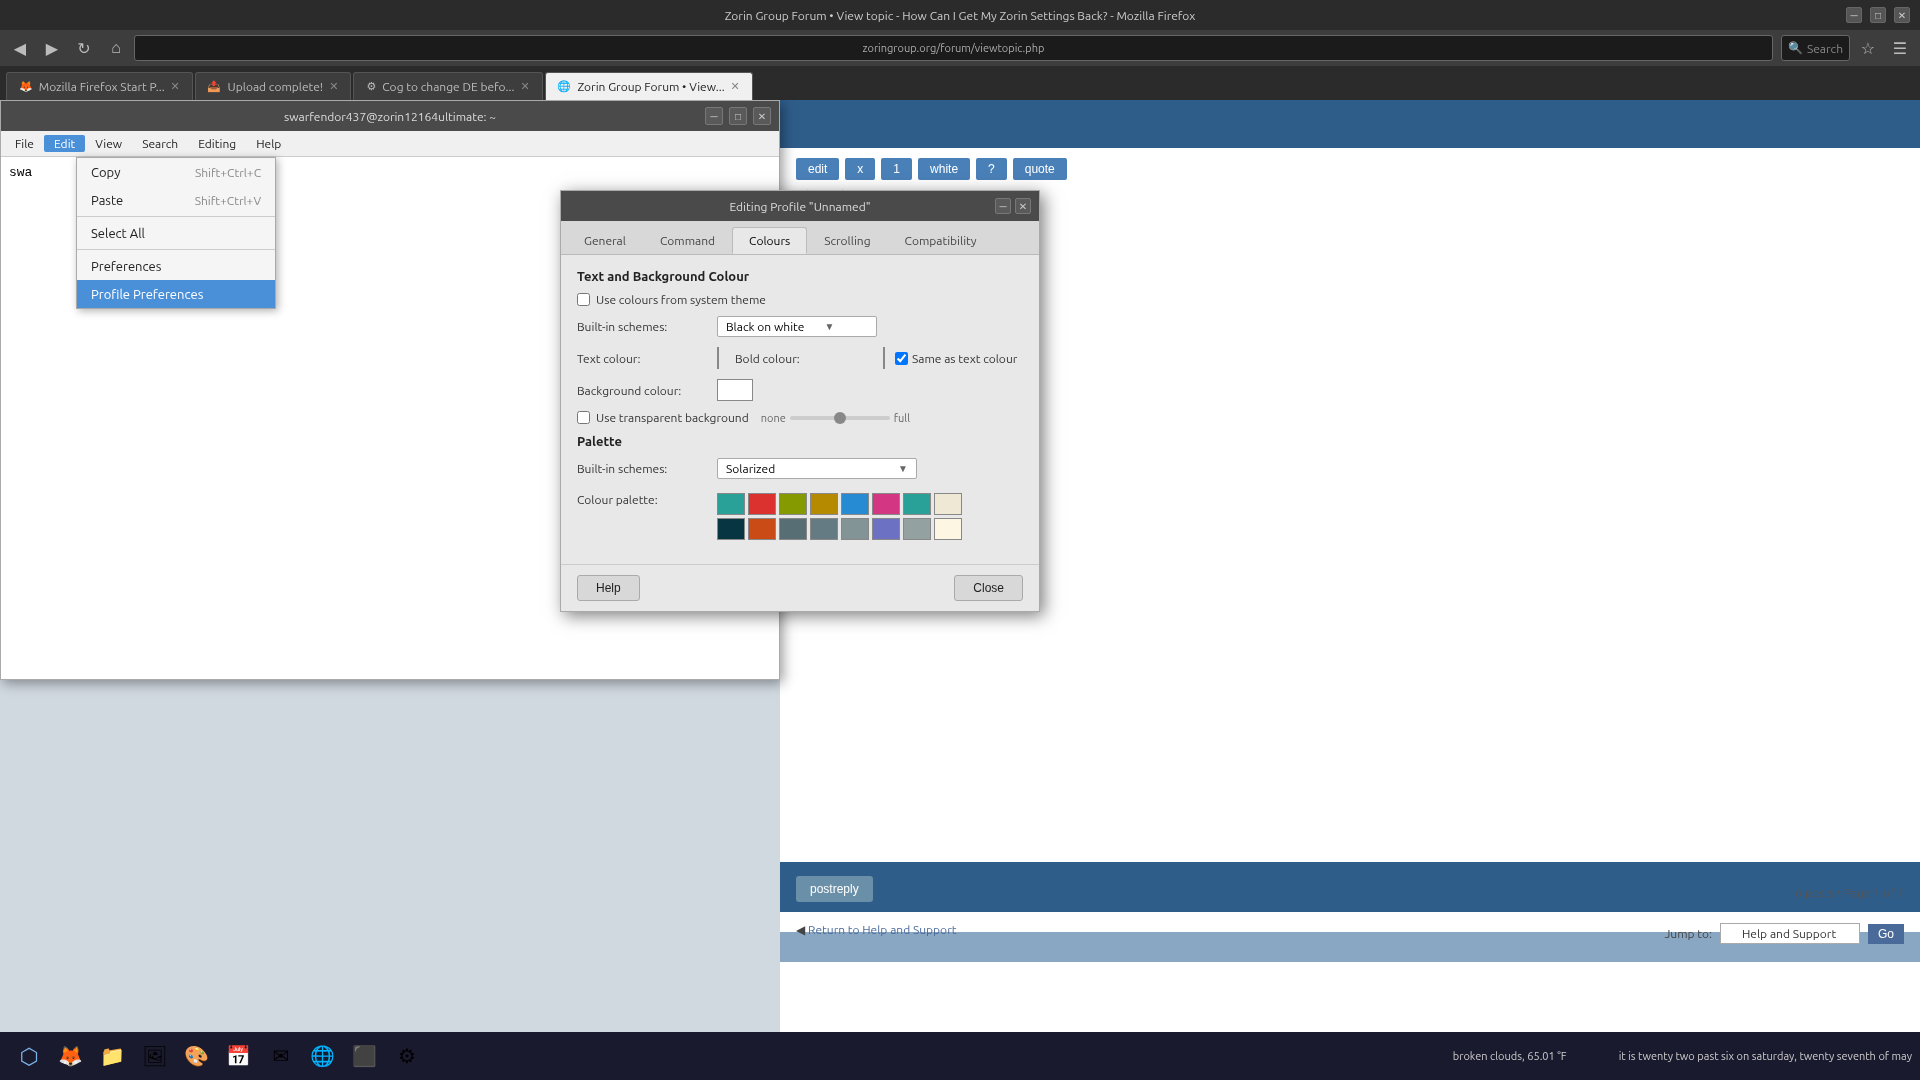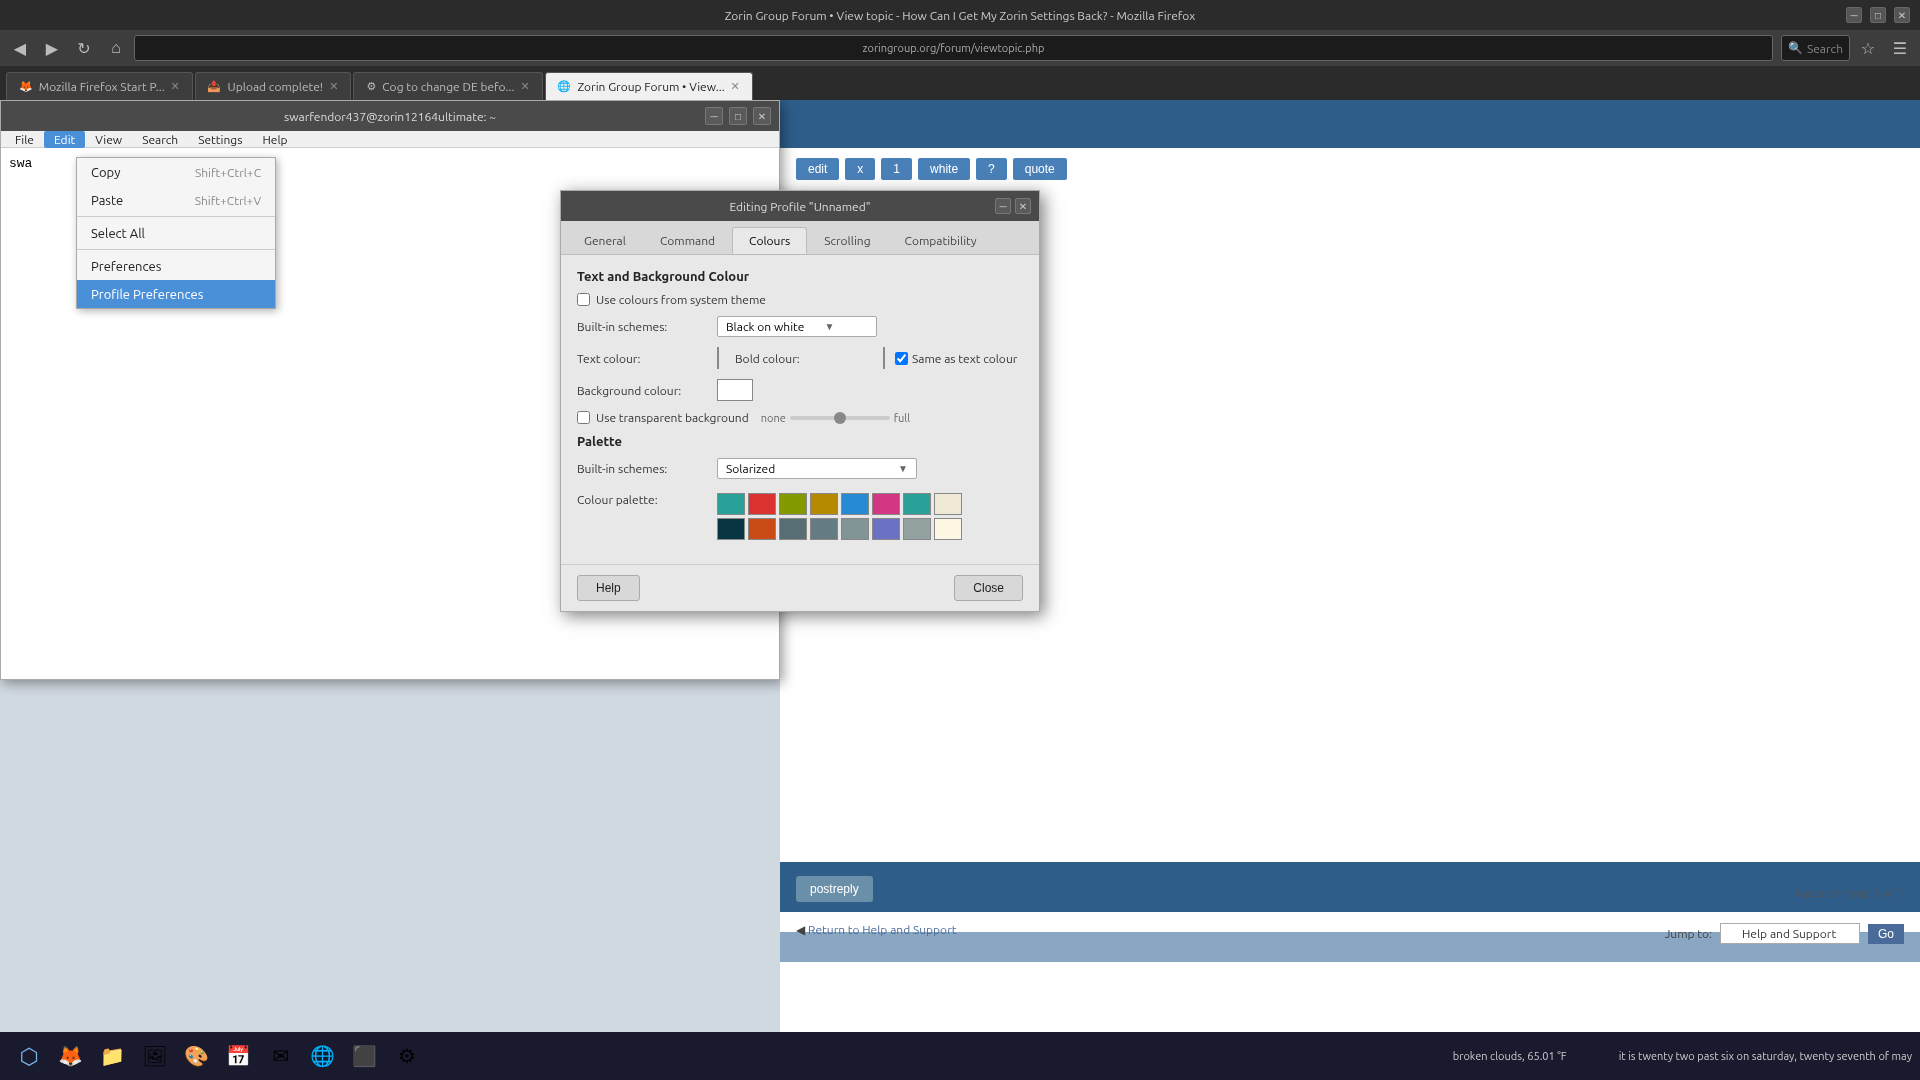--- a/index.html
+++ b/index.html
@@ -120,21 +120,21 @@
       border: 1px solid #777;
       background: #5a5a5a;
       border-radius: 2px;
       display: flex; align-items: center; justify-content: center;
       font-size: 10px; color: #ccc; cursor: pointer;
     }
 
     
     .terminal-menubar {
       background: #f0f0f0;
-      height: 17px;
+      height: 26px;
       display: flex;
       align-items: center;
       border-bottom: 1px solid #ccc;
       padding: 0 4px;
     }
     .terminal-menu-item {
       padding: 2px 10px;
       font-size: 12px;
       color: #222;
       cursor: pointer;
@@ -485,21 +485,21 @@
         <div class="terminal-btn">□</div>
         <div class="terminal-btn">✕</div>
       </div>
     </div>
 
     <div class="terminal-menubar">
       <div class="terminal-menu-item">File</div>
       <div class="terminal-menu-item active">Edit</div>
       <div class="terminal-menu-item">View</div>
       <div class="terminal-menu-item">Search</div>
-      <div class="terminal-menu-item">Settings</div>
+      <div class="terminal-menu-item">Editing</div>
       <div class="terminal-menu-item">Help</div>
     </div>
 
     <div class="terminal-content" style="height:calc(100% - 56px);">
       <span>swa</span>
     </div>
 
     <div class="dropdown-menu">
       <div class="dropdown-item">
         <span>Copy</span>

